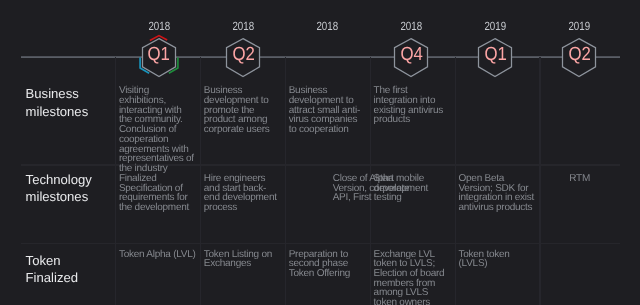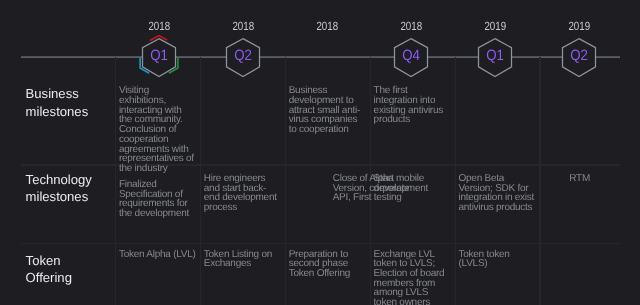--- a/index.html
+++ b/index.html
@@ -10,21 +10,21 @@
   *{-webkit-font-smoothing:antialiased;}
   #root{position:relative;width:640px;height:305px;}
 
   .axis{position:absolute;left:21px;top:56px;width:599px;height:2px;
         background:linear-gradient(to bottom,#4d5058 0 50%,#5a5e66 50% 100%);}
 
   .node{position:absolute;top:32.5px;width:48px;height:48px;}
   .node svg{position:absolute;left:0;top:0;overflow:visible;}
   .qlabel{position:absolute;left:0;top:-1.3px;width:48px;height:48px;
           display:flex;align-items:center;justify-content:center;
-          font-size:15px;color:#8b5cf6;text-align:right;}
+          font-size:19px;color:#fca5a5;text-align:right;}
   .qlabel span{display:inline-block;transform:scaleX(.885);}
   .year{position:absolute;top:20.5px;width:60px;text-align:center;
         font-size:11.9px;color:#c6c9ce;line-height:1;}
   .year span{display:inline-block;transform:scaleX(.82);}
 
   .vline{position:absolute;top:57px;width:1.2px;background:#26262c;}
   .hline{position:absolute;left:21px;width:599px;height:1.6px;background:#26262b;}
 
   .rowlabel{position:absolute;left:25.6px;font-size:13.1px;line-height:17.6px;
             color:#e8e9eb;white-space:pre-line;}
@@ -88,30 +88,31 @@
     <div class="vline" style="left: 199.8px; height: 248px;"></div>
     <div class="vline" style="left: 284.7px; height: 248px;"></div>
     <div class="vline" style="left: 369.6px; height: 248px;"></div>
     <div class="vline" style="left: 454.5px; height: 248px;"></div>
     <div class="vline" style="left: 539.4px; height: 248px;"></div>
     <div class="hline" style="top: 164px;"></div>
     <div class="hline" style="top: 242.5px;"></div>
     <div class="rowlabel" style="top: 85.1px;">Business
 milestones</div>
     <div class="cell" style="left: 118.9px; top: 86.3px; width: 77.6px;">Visiting exhibitions, interacting with the community. Conclusion of cooperation agreements with representatives of the industry</div>
+    <div class="cell" style="left: 203.8px; top: 86.3px; width: 77.6px;">Business development to promote the product among corporate users</div>
     <div class="cell" style="left: 373.6px; top: 86.3px; width: 77.6px;">The first integration into existing antivirus products</div>
     <div class="cell" style="left: 288.7px; top: 86.3px; width: 77.6px;">Business development to attract small anti-virus companies to cooperation</div>
     <div class="rowlabel" style="top: 170.5px;">Technology
 milestones</div>
-    <div class="cell" style="left: 118.9px; top: 174px; width: 77.6px; margin-top: 6px;">Finalized Specification of requirements for the development</div>
+    <div class="cell" style="left: 118.9px; top: 174px; width: 77.6px;">Finalized Specification of requirements for the development</div>
     <div class="cell" style="left: 203.8px; top: 174px; width: 77.6px;">Hire engineers and start back-end development process</div>
     <div class="cell" style="left: 288.7px; top: 174px; width: 77.6px; margin-left: 44px;">Close of Alpha Version, corporate API, First testing</div>
     <div class="cell" style="left: 373.6px; top: 174px; width: 77.6px;">Start mobile development</div>
     <div class="cell" style="left: 458.5px; top: 174px; width: 77.6px;">Open Beta Version; SDK for integration in exist antivirus products</div>
     <div class="cell" style="left: 540.9px; top: 174px; width: 77.6px; text-align: center;">RTM</div>
     <div class="rowlabel" style="top: 251.7px;">Token
-Offering</div>
+Finalized</div>
     <div class="cell" style="left: 118.9px; top: 249.6px; width: 77.6px;">Token Alpha (LVL)</div>
     <div class="cell" style="left: 203.8px; top: 249.6px; width: 77.6px;">Token Listing on Exchanges</div>
     <div class="cell" style="left: 288.7px; top: 249.6px; width: 77.6px;">Preparation to second phase Token Offering</div>
     <div class="cell" style="left: 373.6px; top: 249.6px; width: 77.6px;">Exchange LVL token to LVLS; Election of board members from among LVLS token owners</div>
     <div class="cell" style="left: 458.5px; top: 249.6px; width: 77.6px;">Token token (LVLS)</div>
   </div>
 
 </body></html>

